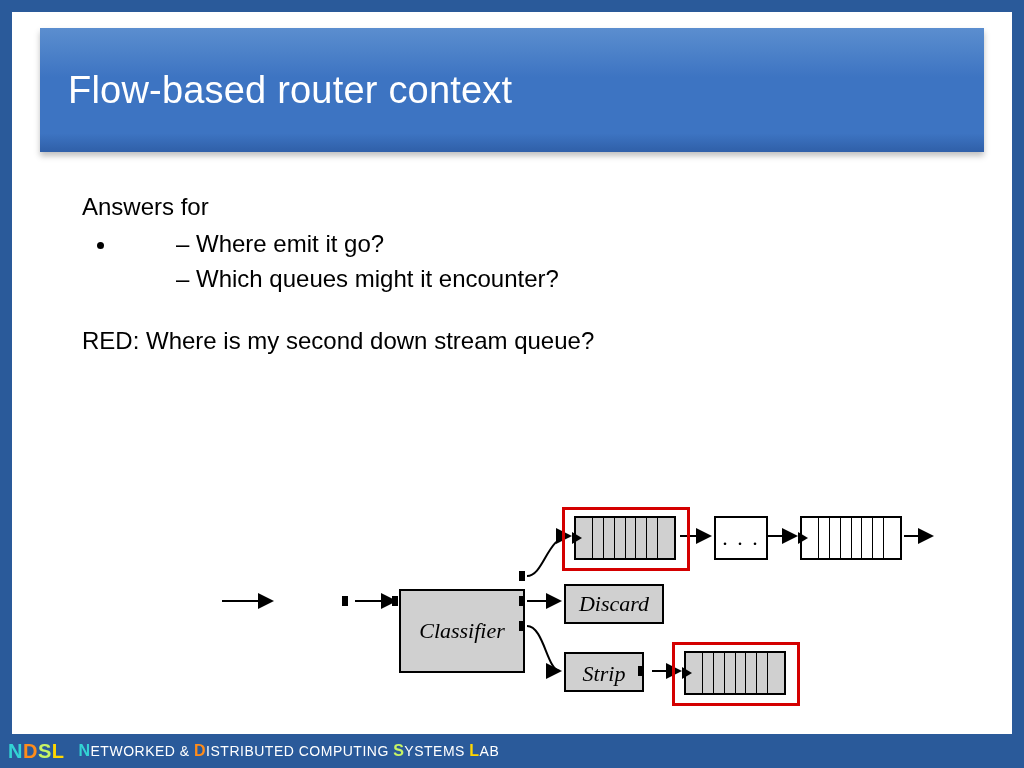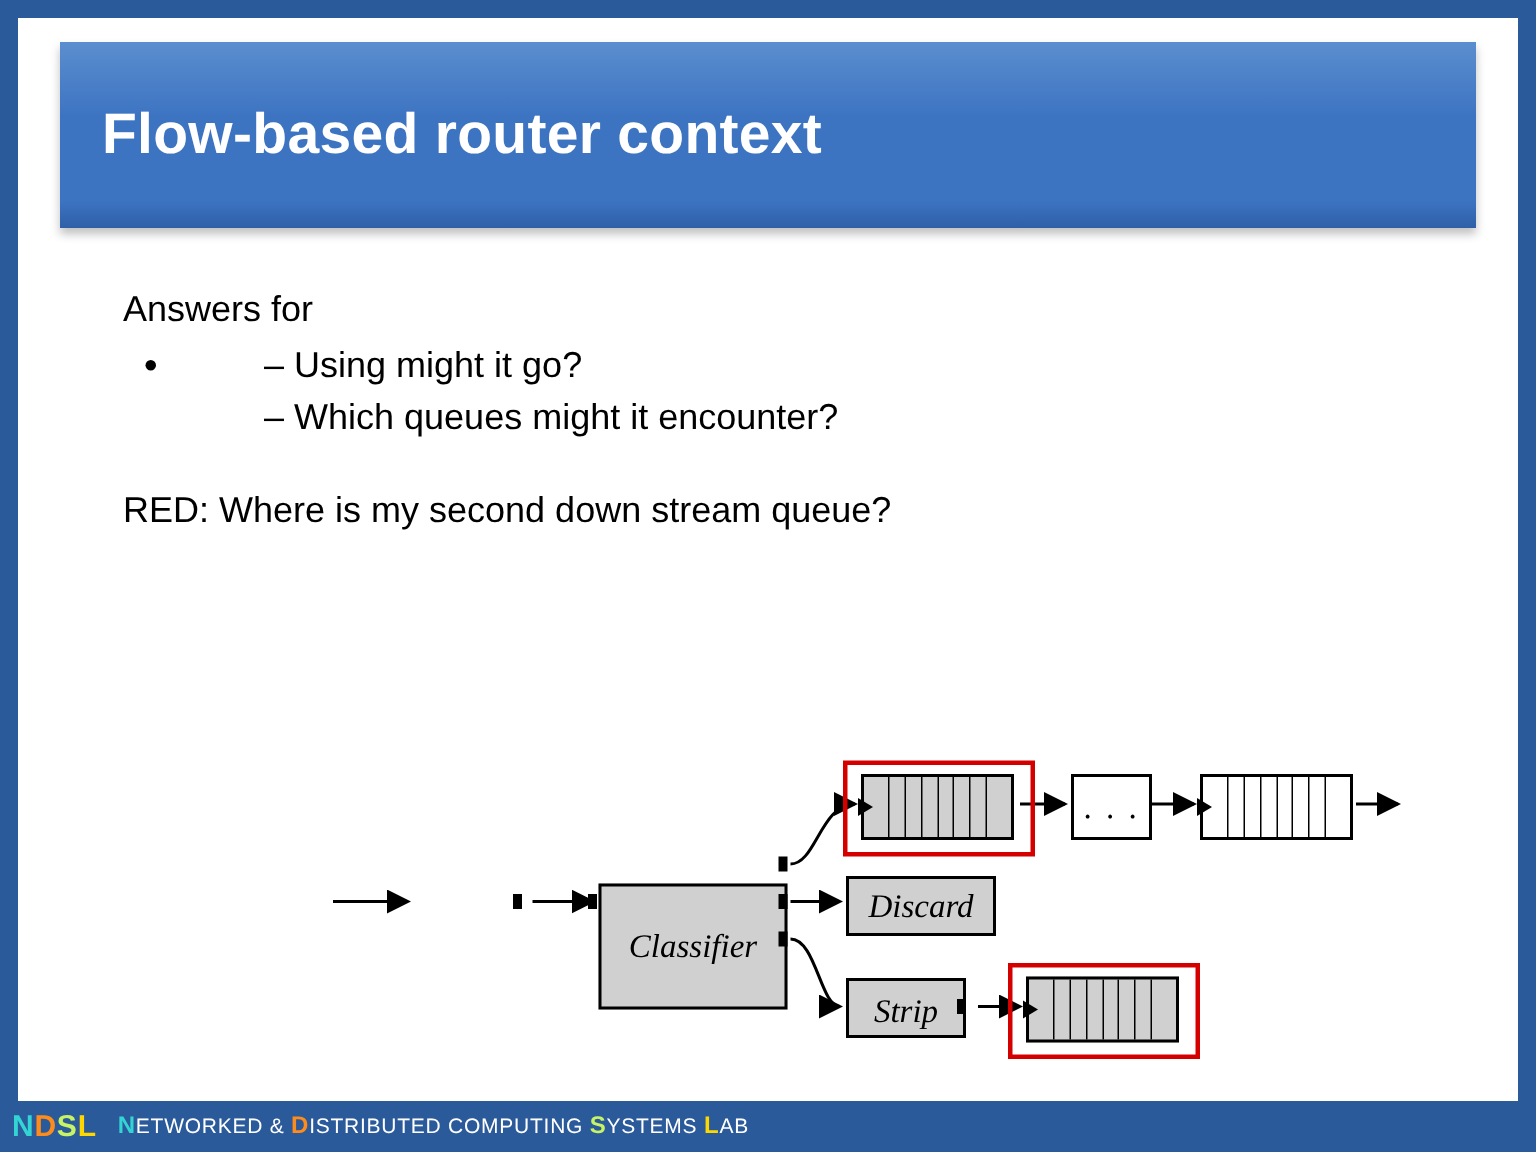--- a/index.html
+++ b/index.html
@@ -28,21 +28,21 @@
     height: 124px;
     background: linear-gradient(to bottom, #5b8ecf 0%, #3d74c2 40%, #3d74c2 85%, #2f5fa8 100%);
     box-shadow: 0 4px 6px rgba(0,0,0,0.25);
     display: flex;
     align-items: center;
     padding-left: 28px;
   }
   .title-bar h1 {
     color: #fff;
     font-size: 38px;
-    font-weight: 700;
+    font-weight: 400;
     margin: 0;
     letter-spacing: 0.2px;
   }
   .body {
     position: absolute;
     left: 70px;
     right: 50px;
     top: 178px;
     color: #000;
     font-size: 24px;
@@ -187,21 +187,21 @@
 
   <div class="title-bar">
     <h1>Flow-based router context</h1>
   </div>
 
   <div class="body">
     <div class="answers-for">Answers for</div>
     <ul class="level1">
       <li>
         <ul class="level2">
-          <li>Using might it go?</li>
+          <li>Where emit it go?</li>
           <li>Which queues might it encounter?</li>
         </ul>
       </li>
     </ul>
     <div class="red-q">RED: Where is my second down stream queue?</div>
 
     <div class="diagram">
 
       <svg class="wires">
         <defs>

